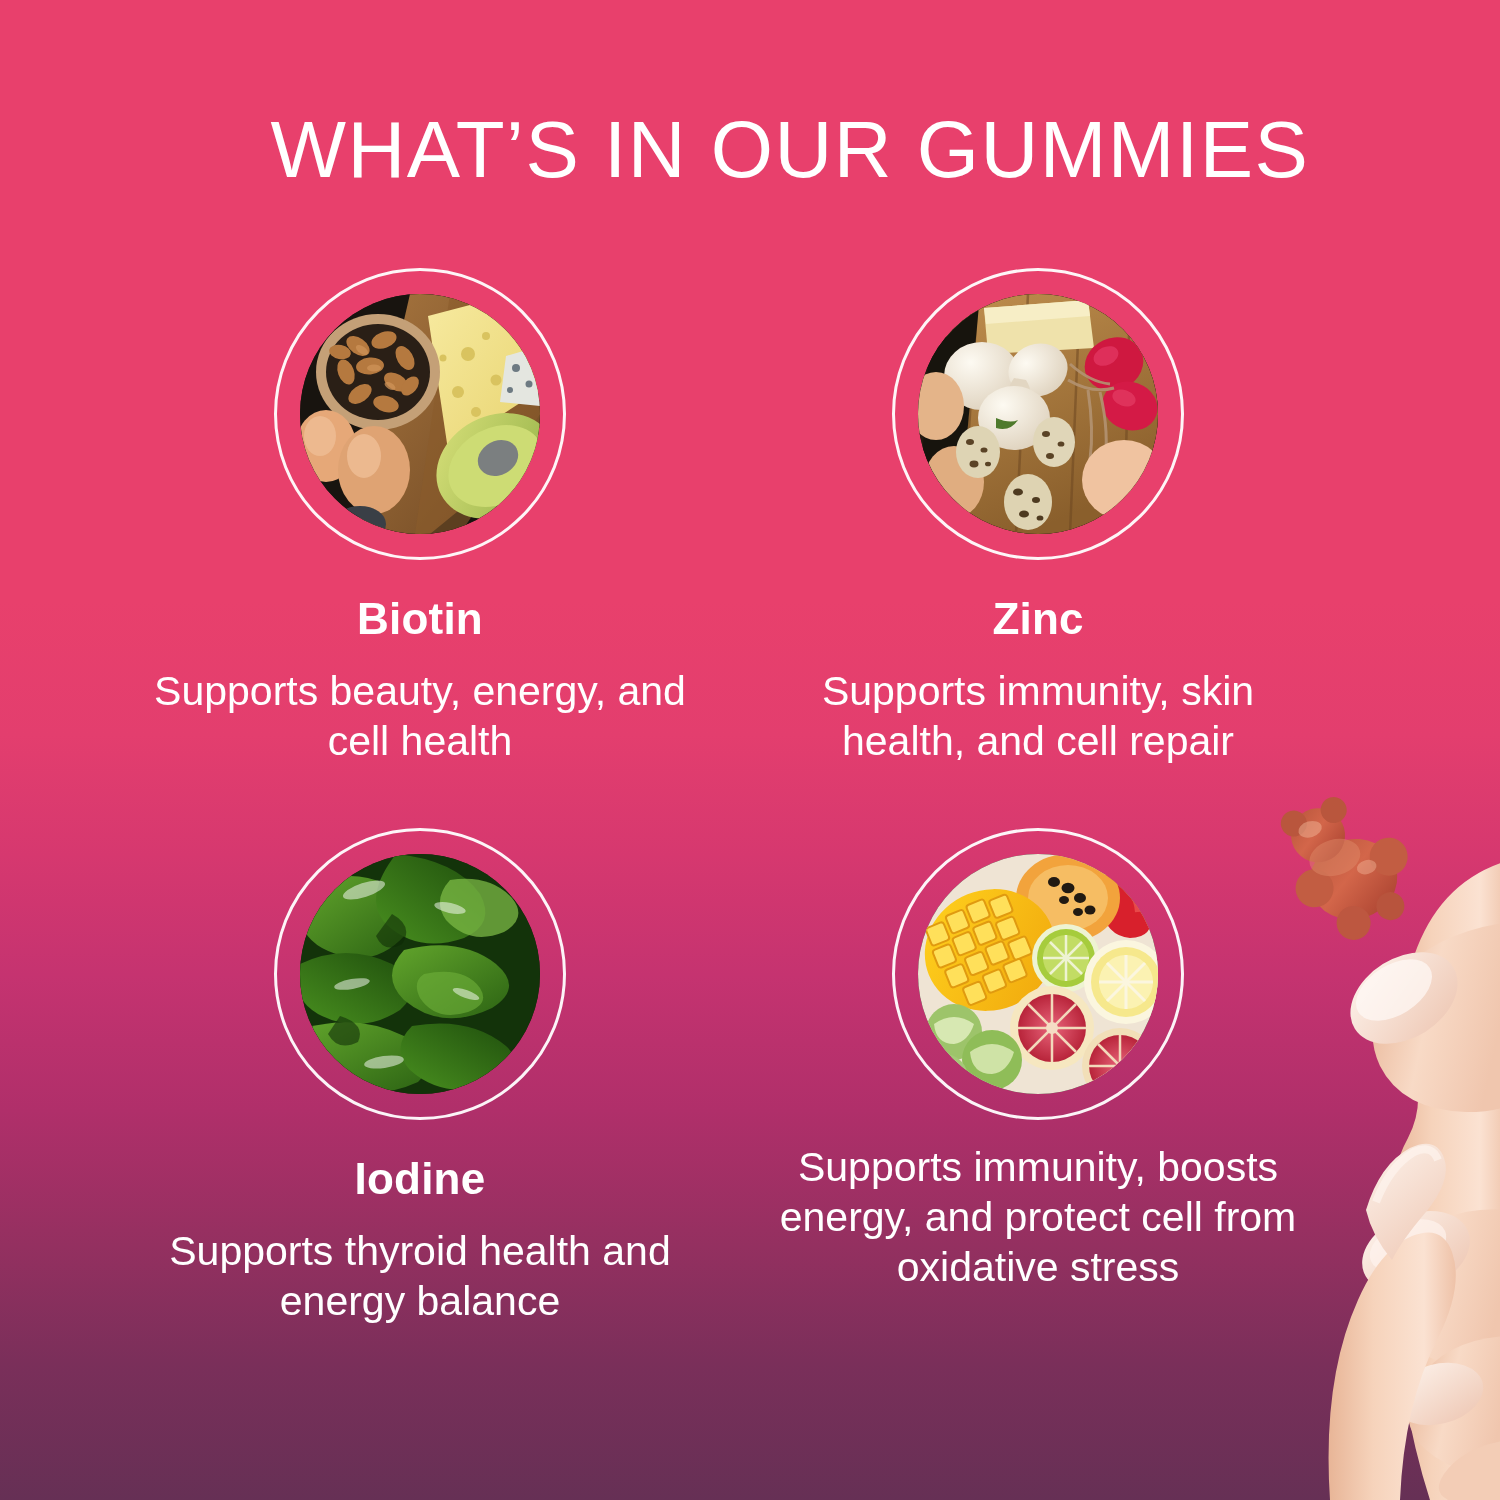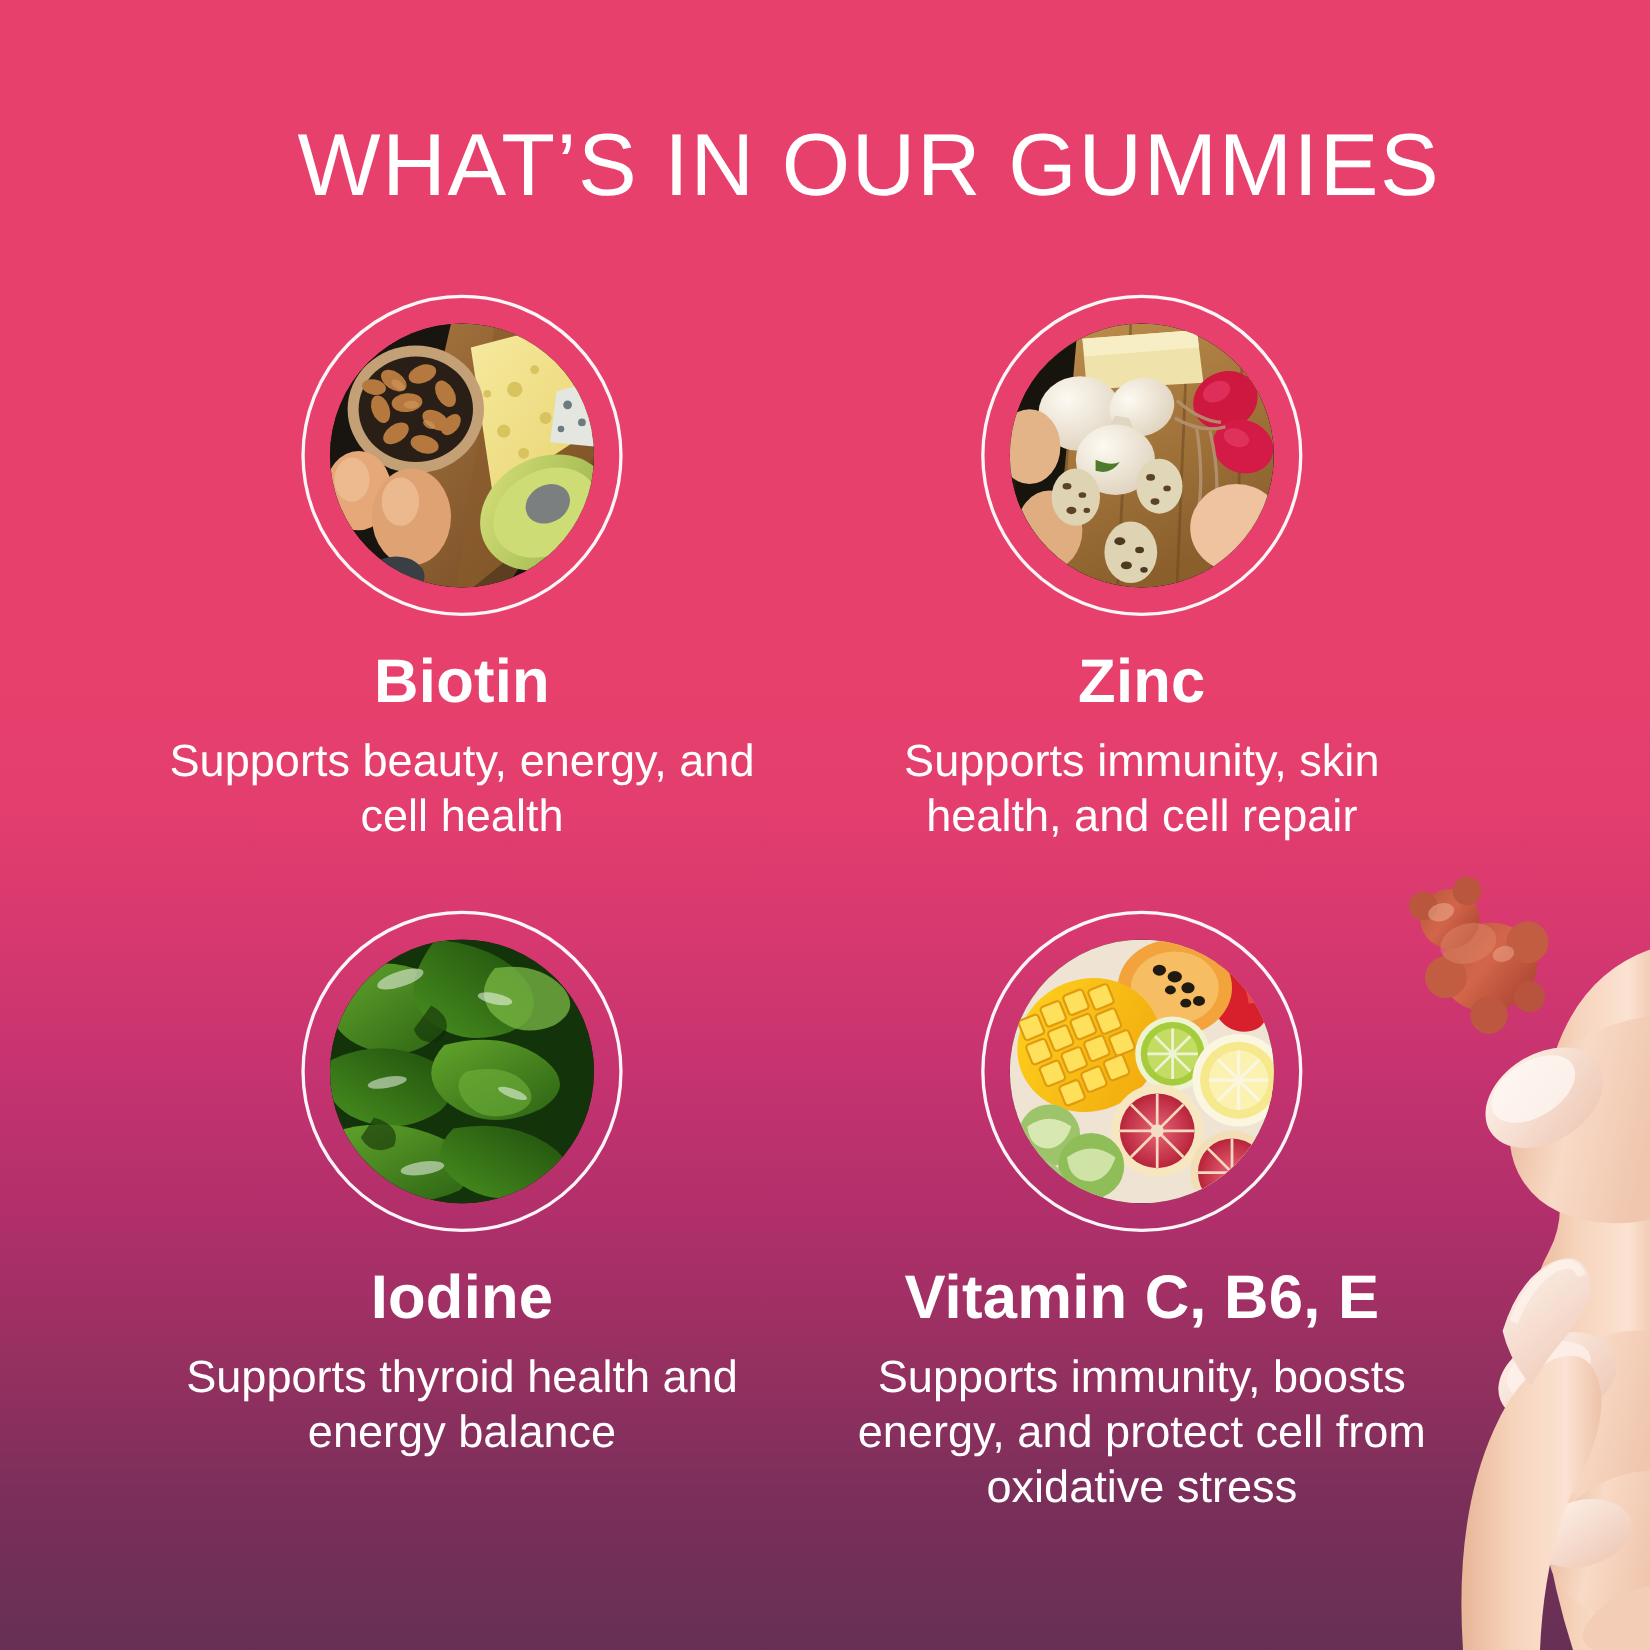--- a/index.html
+++ b/index.html
@@ -64,21 +64,21 @@
     width:240px; height:240px;
     border-radius:50%;
     overflow:hidden;
     background:#2a1d16;
   }
   .photo svg { display:block; width:240px; height:240px; }
 
   .card-title {
     margin-top:34px;
     color:#ffffff;
-    font-size:56px;
+    font-size:44px;
     line-height:50px;
     font-weight:700;
     letter-spacing:0.2px;
   }
   .card-desc {
     margin-top:22px;
     color:#ffffff;
     font-size:41px;
     line-height:50px;
     font-weight:300;
@@ -383,21 +383,20 @@
 
           <circle cx="36" cy="178" r="28" fill="#9dc46a"></circle>
           <path d="M16 170 q20 -14 40 0 q-6 18 -20 20 q-18 0 -20 -20z" fill="#d7e8b2"></path>
           <circle cx="74" cy="206" r="30" fill="#8fbd58"></circle>
           <path d="M52 198 q22 -16 44 0 q-6 20 -22 22 q-20 0 -22 -22z" fill="#cfe3a6"></path>
           <circle cx="26" cy="224" r="24" fill="#a5c977"></circle>
           <path d="M8 218 q18 -12 36 0 q-6 16 -18 17 q-16 -1 -18 -17z" fill="#dbeabd"></path>
         </svg>
       </div>
     </div>
-    <div class="card-title">Vitamin C, B6, E</div>
     <div class="card-desc">Supports immunity, boosts energy, and protect cell from oxidative stress</div>
   </div>
 
   <div id="hand">
     <svg viewBox="0 0 330 760" xmlns="http://www.w3.org/2000/svg">
       <defs>
         <linearGradient id="skin" x1="0" y1="0" x2="1" y2="0">
           <stop offset="0" stop-color="#e8b597"></stop>
             <stop offset="0.35" stop-color="#f6d3bb"></stop>
           <stop offset="0.75" stop-color="#fbe2d2"></stop>

